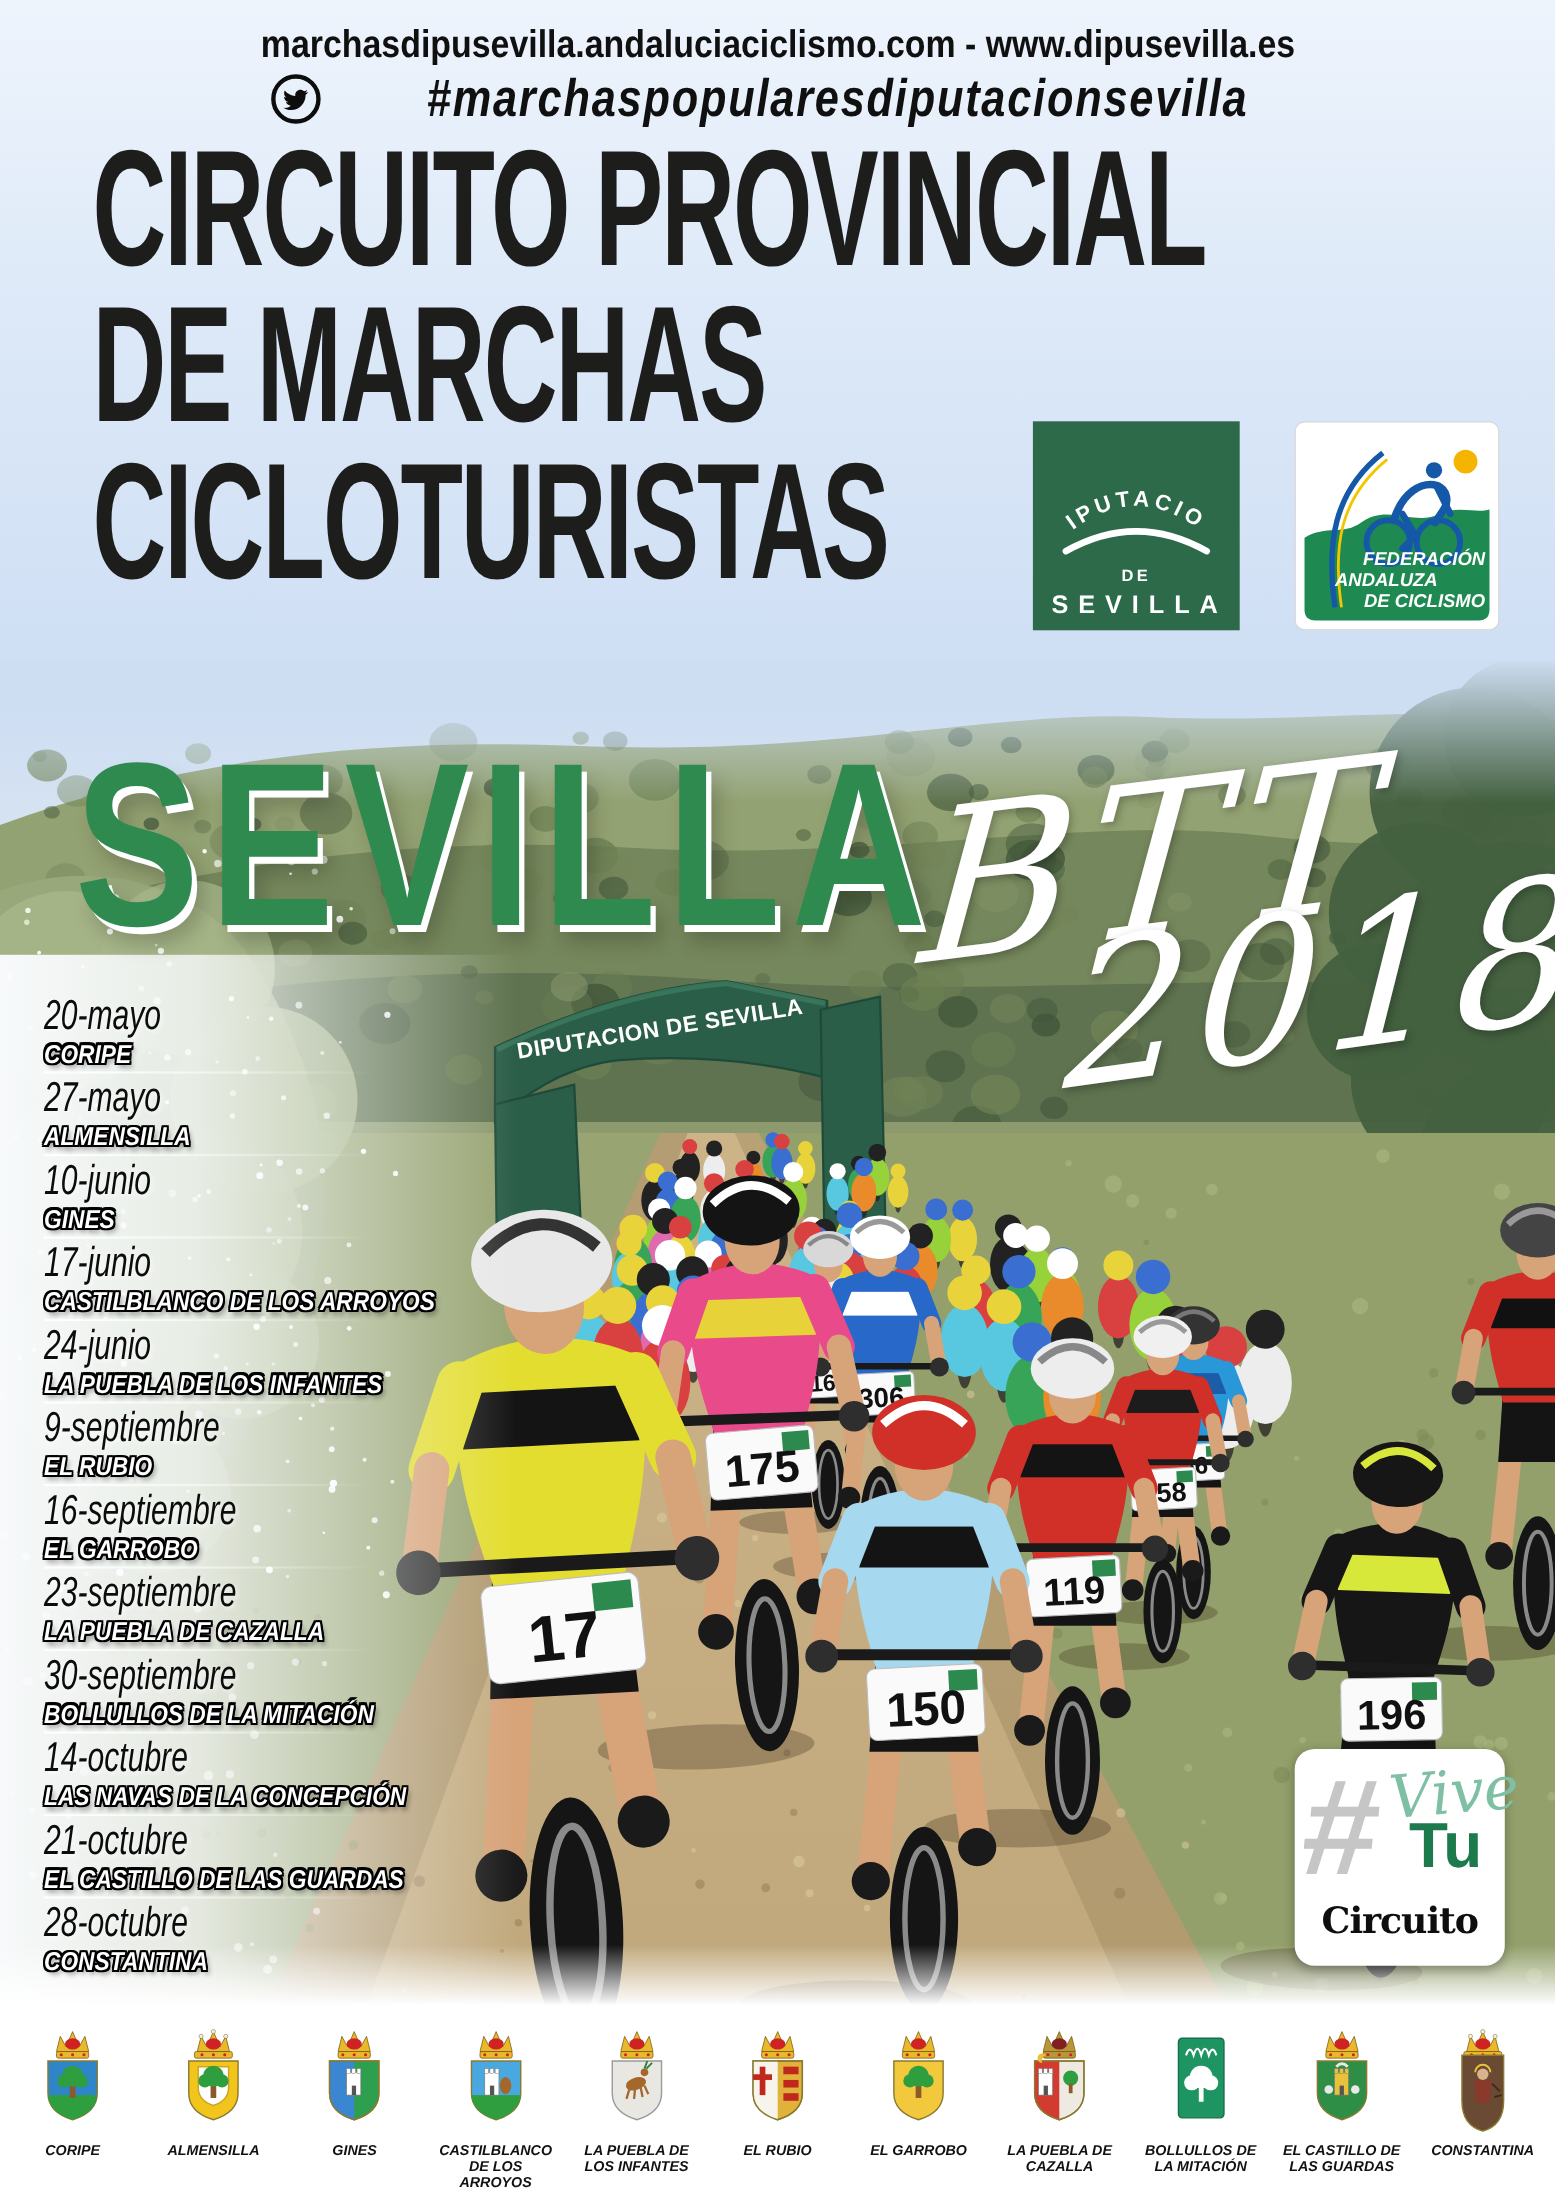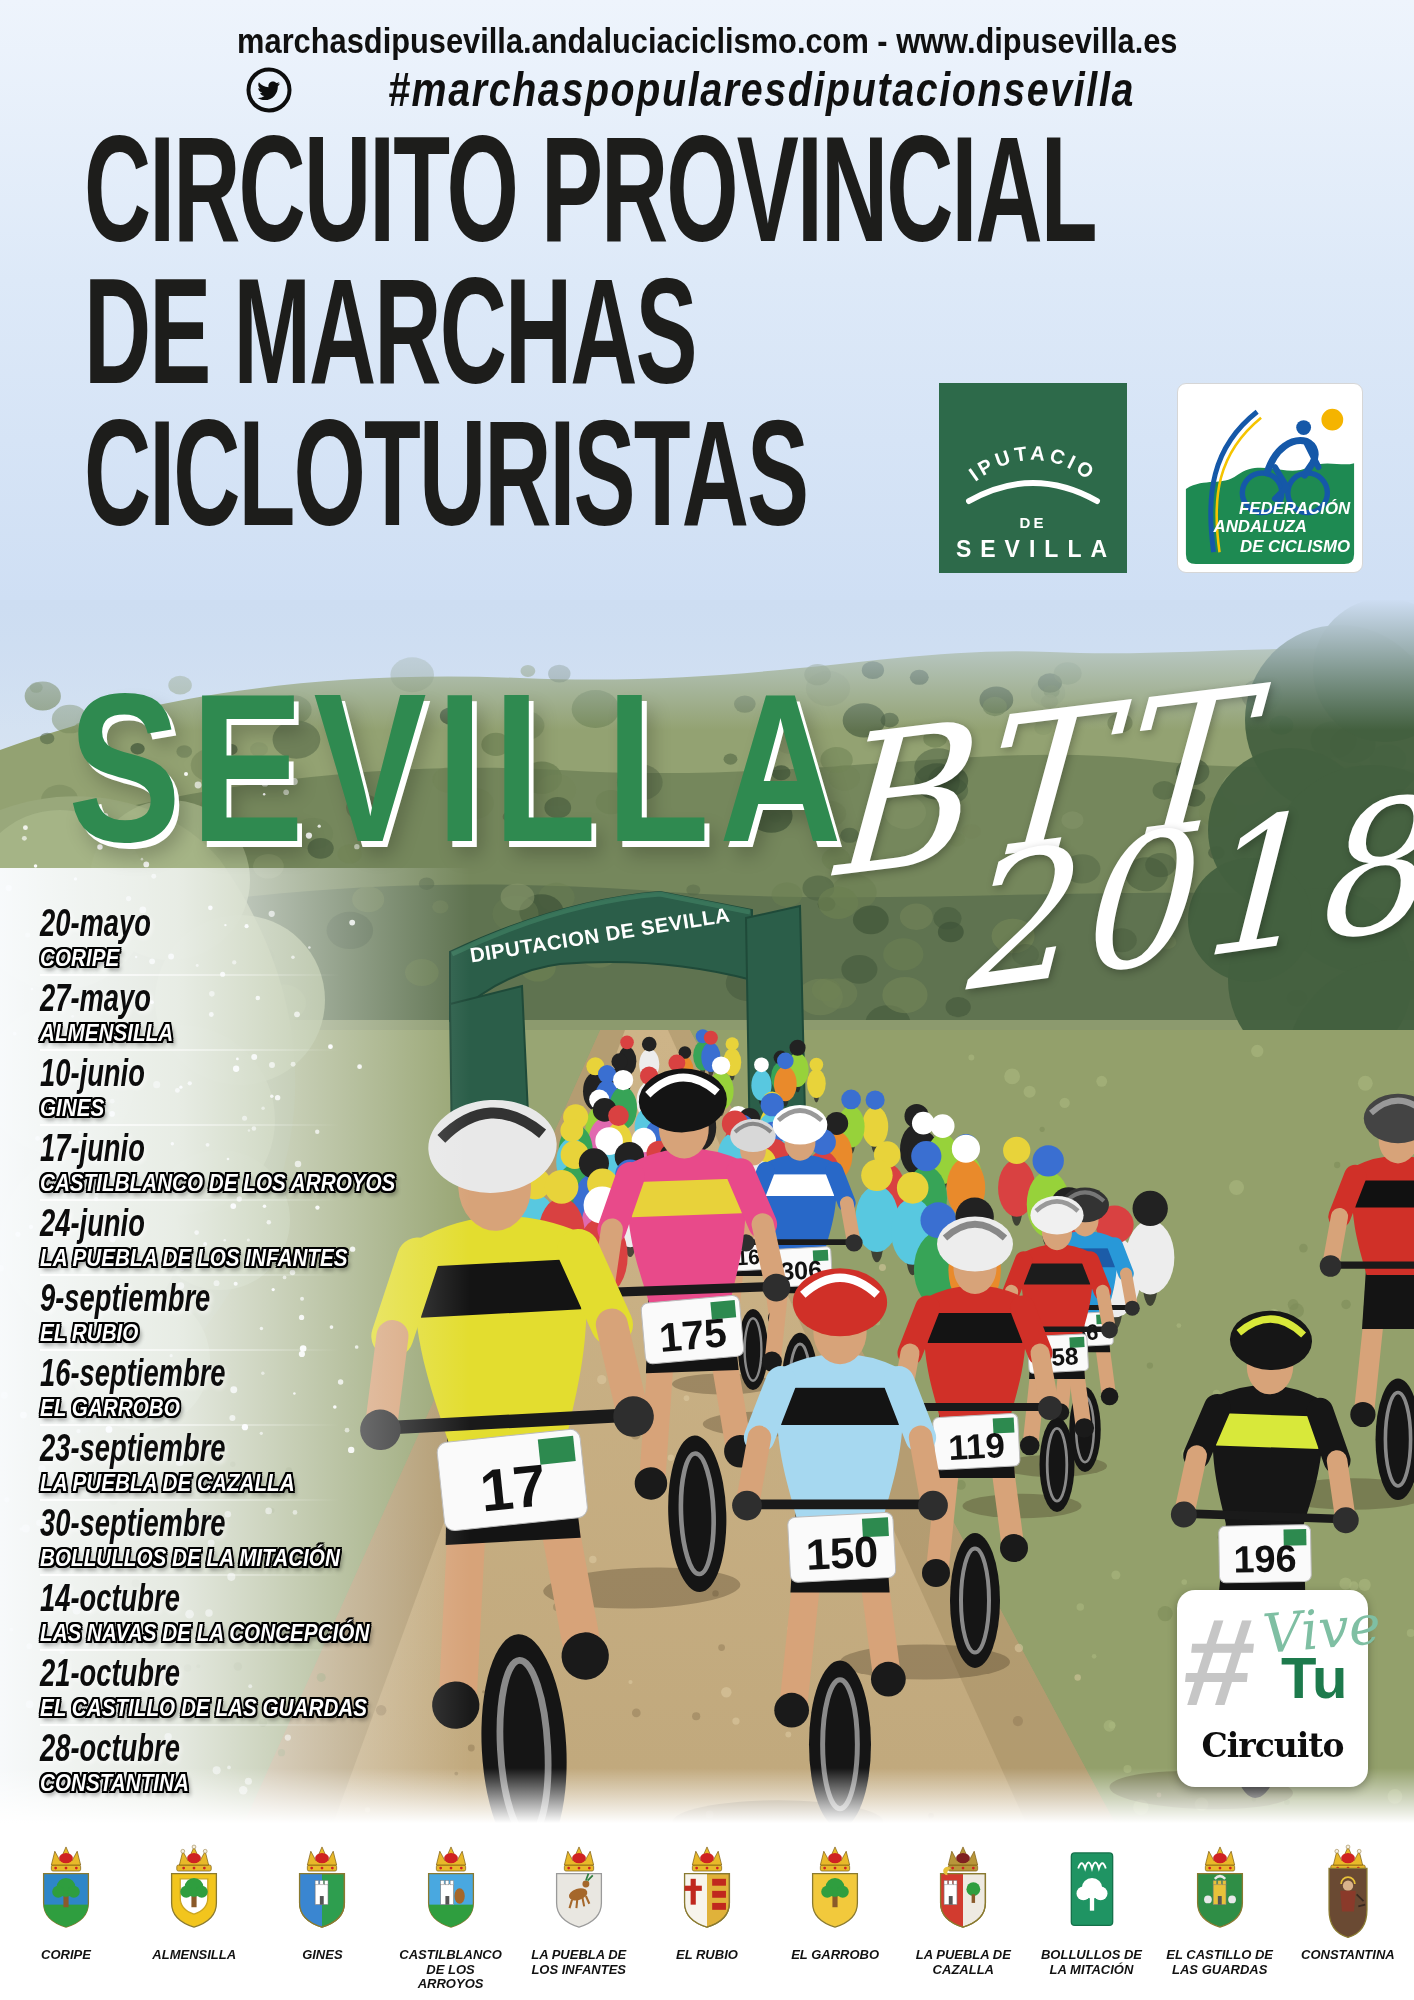--- a/index.html
+++ b/index.html
@@ -44,21 +44,21 @@
   .topfade{position:absolute;left:0;top:600px;width:1414px;height:130px;z-index:2;
     background:linear-gradient(180deg,#cdddf2 0%,rgba(205,221,242,0) 100%);}
   .leftfade{position:absolute;left:0;top:868px;width:470px;height:964px;z-index:3;
     background:linear-gradient(90deg,rgba(250,252,255,.97) 0%,rgba(250,252,255,.78) 38%,rgba(250,252,255,0) 100%);}
   .bottomfade{position:absolute;left:0;top:1768px;width:1414px;height:60px;z-index:4;
     background:linear-gradient(180deg,rgba(255,255,255,0) 0%,#ffffff 92%);}
 
   
   .sched{position:absolute;left:40px;top:902px;width:440px;z-index:7;}
   .s-item{display:block;}
-  .s-date{font-style:italic;font-weight:700;font-size:38px;line-height:42px;color:#0c0c0c;
+  .s-date{font-style:italic;font-weight:400;font-size:38px;line-height:42px;color:#0c0c0c;
     text-shadow:2px 2px 6px rgba(255,255,255,.8);}
   .s-date .cx{transform:scaleX(.72);letter-spacing:0px;}
   .s-loc{font-style:italic;font-weight:800;font-size:23.5px;line-height:26px;color:#ffffff;margin-top:1px;
     text-shadow:-2px -2px 0 #000,2px -2px 0 #000,-2px 2px 0 #000,2px 2px 0 #000,0 2px 0 #000,2px 0 0 #000,0 -2px 0 #000,-2px 0 0 #000,3px 4px 5px rgba(0,0,0,.45);}
   .s-loc .cx{transform:scaleX(.88);}
   .s-line{height:2px;width:300px;margin:3px 0 1px 0;
     background:linear-gradient(90deg,rgba(255,255,255,.95),rgba(255,255,255,0));}
   .s-item:last-child .s-line{display:none;}
 
   

